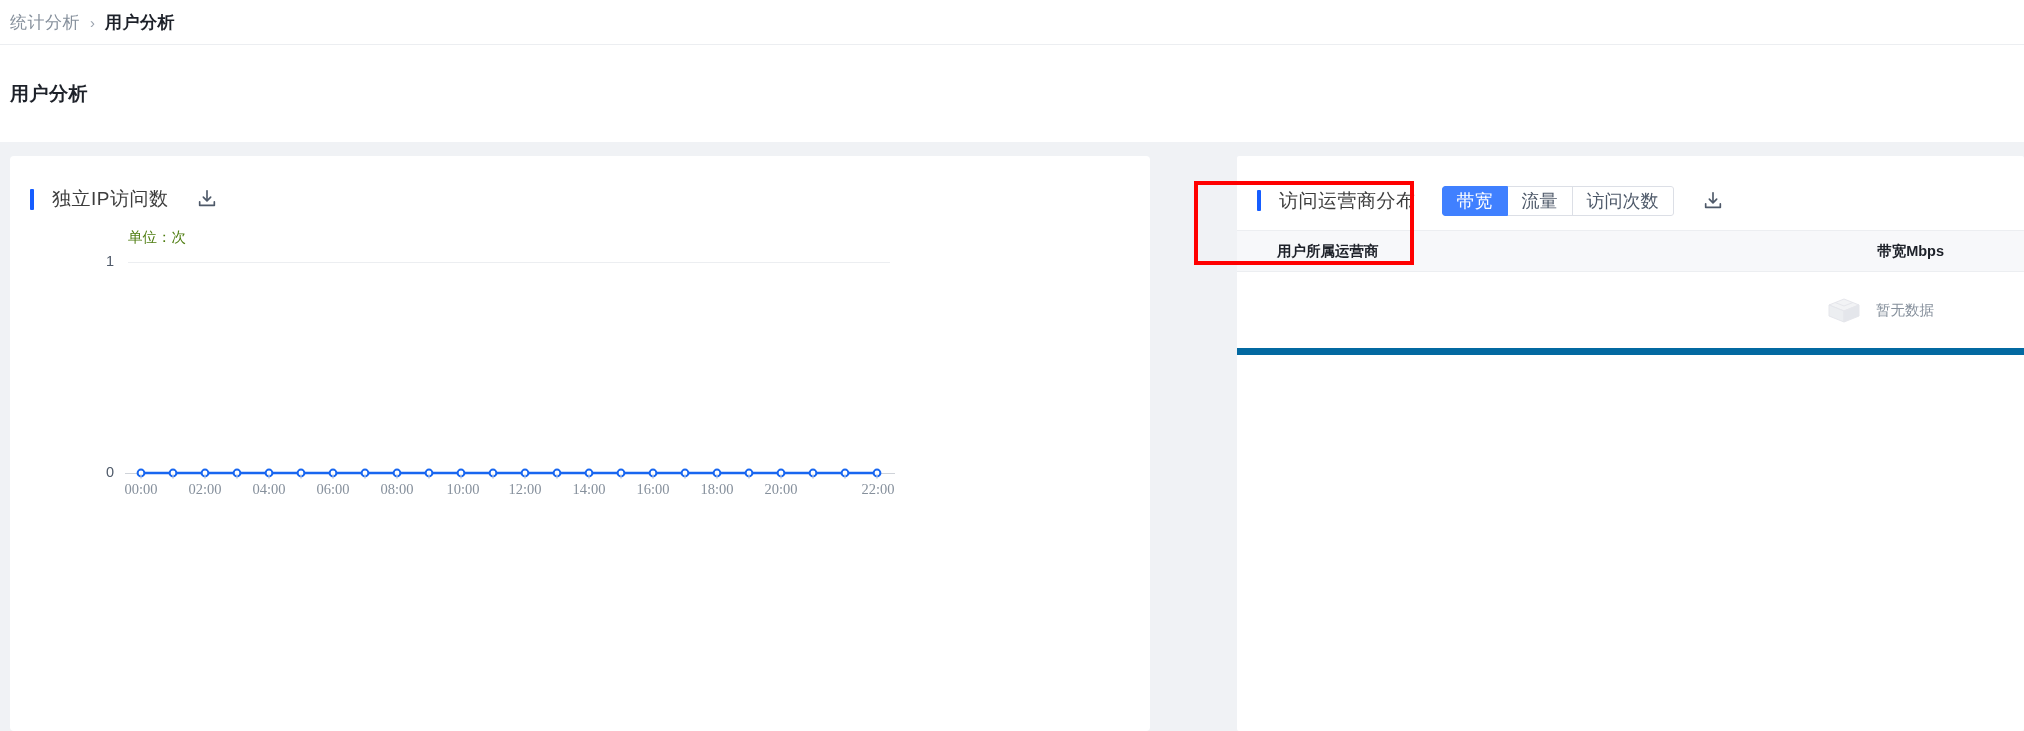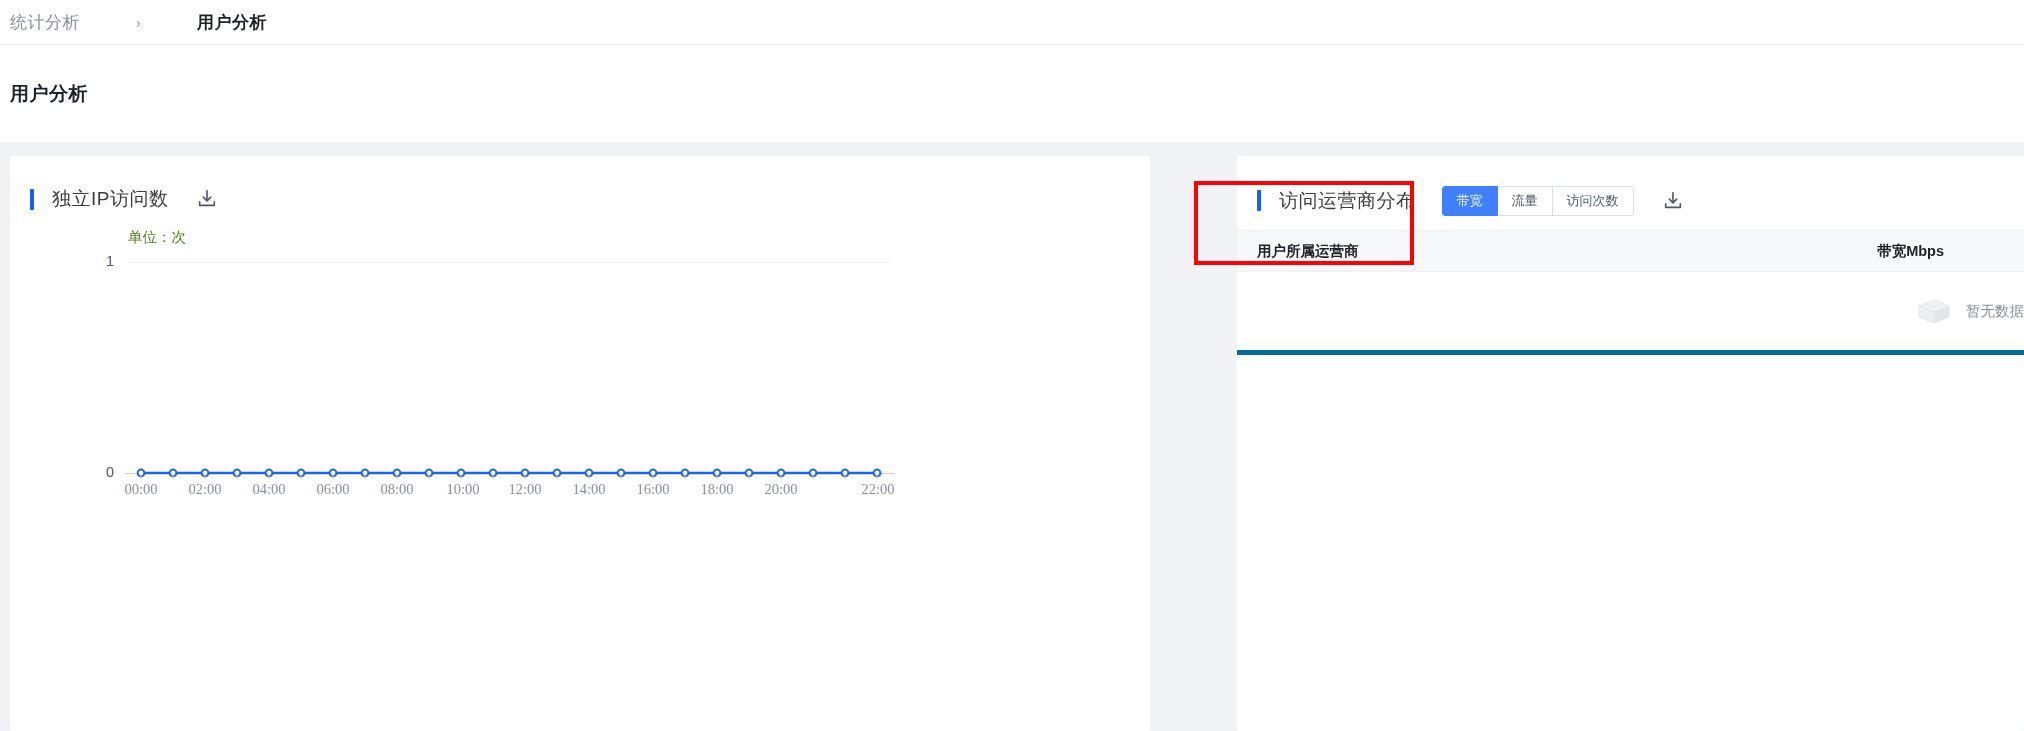--- a/index.html
+++ b/index.html
@@ -19,21 +19,20 @@
   }
 
   
   .breadcrumb-bar {
     height: 45px;
     display: flex;
     align-items: center;
     padding-left: 10px;
     background: #ffffff;
     border-bottom: 1px solid #eceef1;
-    gap: 46px;
   }
   .crumb {
     font-size: 17px;
     color: #86909c;
     letter-spacing: .5px;
   }
   .crumb-sep {
     margin: 0 10px;
     color: #9aa2ad;
     font-size: 15px;
@@ -215,21 +214,21 @@
     border-radius: 3px;
     overflow: hidden;
     flex: 0 0 auto;
   }
   .tab {
     height: 30px;
     padding: 0 14px;
     display: flex;
     align-items: center;
     justify-content: center;
-    font-size: 13px;
+    font-size: 18px;
     color: #4e5969;
     background: #ffffff;
     border: 1px solid #dcdfe6;
     border-left: none;
     cursor: pointer;
     white-space: nowrap;
   }
   .tab:first-child {
     border-left: 1px solid #dcdfe6;
     border-top-left-radius: 3px;
@@ -258,30 +257,31 @@
     border-top: 1px solid #eceef1;
     border-bottom: 1px solid #eceef1;
     padding: 0 20px 0 20px;
   }
   .th {
     font-size: 14.5px;
     font-weight: bold;
     color: #1d2129;
     white-space: nowrap;
   }
-  .th-left { flex: 1 1 auto; }
+  .th-left { flex: 1 1 auto; margin-left: 20px; }
   .th-right { flex: 0 0 auto; padding-right: 60px; }
 
   .empty-body {
     height: 83px;
     display: flex;
     align-items: center;
     justify-content: flex-end;
-    background: #ffffff;
-    border-bottom: 5px solid #0369a1;
+    padding-right: 90px;
+    background: #ffffff;
+    border-bottom: 7px solid #0369a1;
   }
   .empty-inner {
     display: flex;
     align-items: center;
   }
   .empty-text {
     font-size: 14.5px;
     color: #86909c;
     margin-left: 14px;
     white-space: nowrap;

